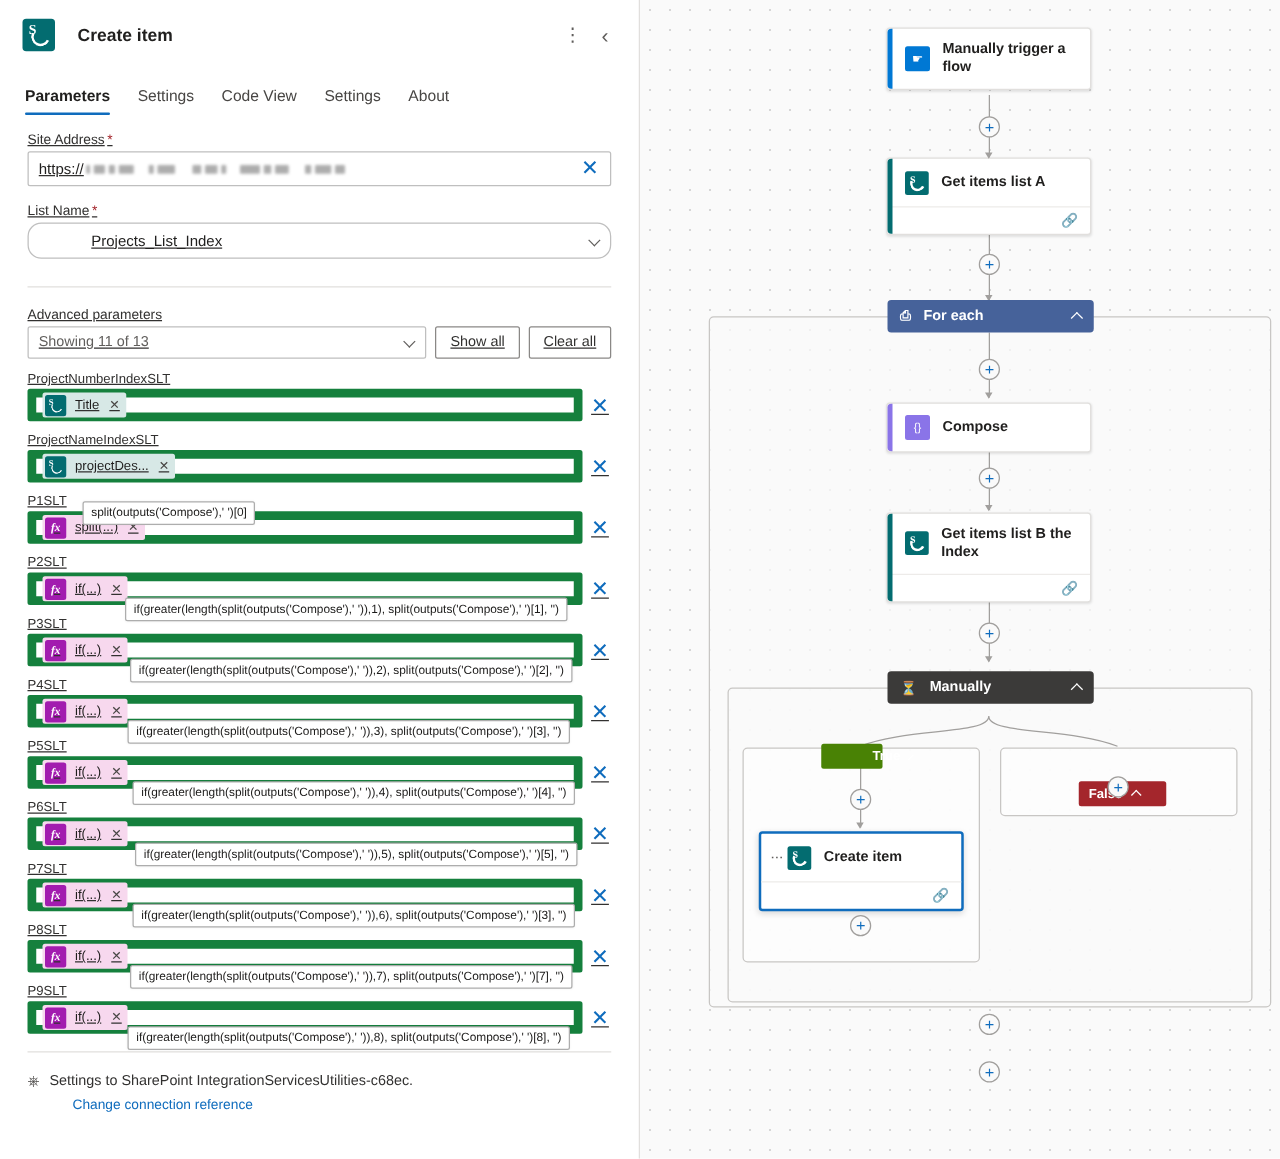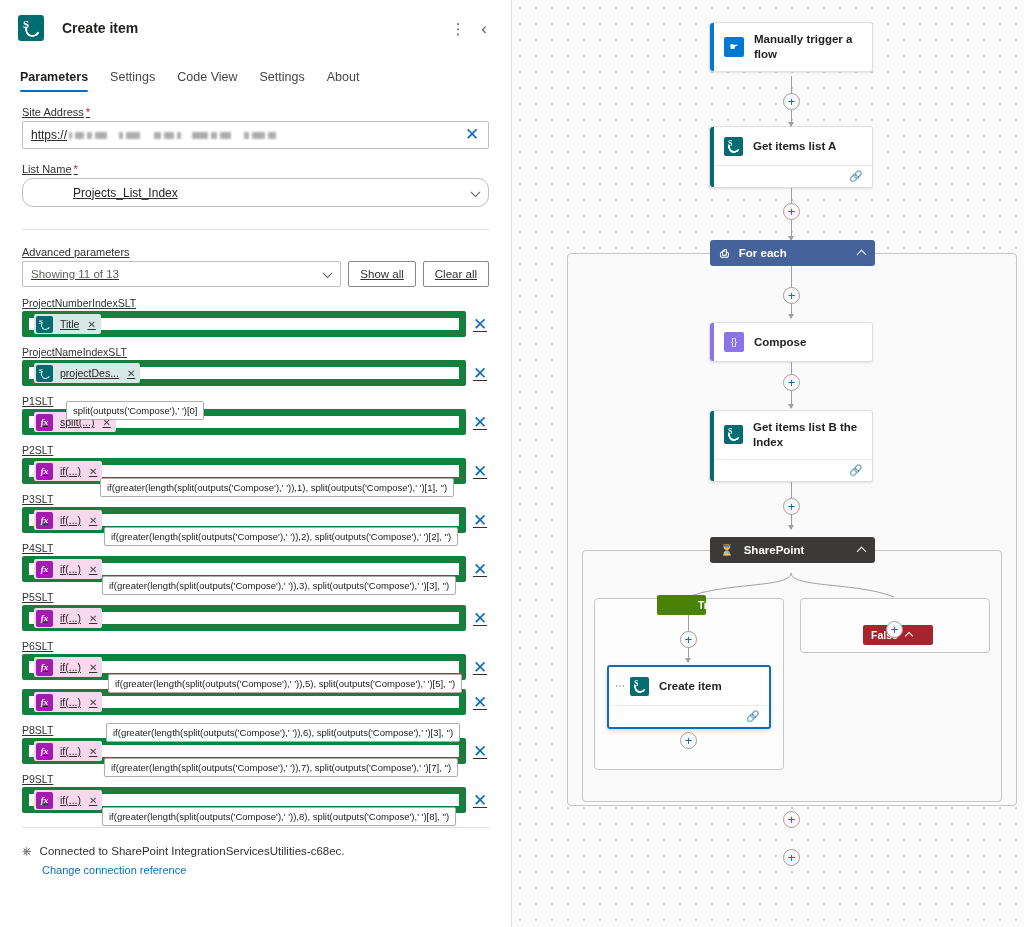--- a/index.html
+++ b/index.html
@@ -146,21 +146,21 @@
     box-shadow: 0 0 2px rgba(0,0,0,.06);
   }
 
   .conn-footer { padding: 0 22px; margin-top: 16px; }
   .conn-line {
     display: flex; align-items: center; gap: 8px;
     font-size: 11.5px; color: #323130;
   }
   .plug-icon { color: #484644; font-size: 12px; }
   .conn-link {
-    font-size: 11px; color: #0f6cbd; margin-top: 6px; margin-left: 20px;
+    font-size: 11px; color: #0f6cbd; margin-top: 6px; margin-left: 36px;
     cursor: pointer; text-decoration: none; display: inline-block;
   }
 
   
   #canvas {
     position: relative; width: 512px; height: 927px;
     background-color: #fafafa;
     background-image: radial-gradient(circle, #d6d6d6 1px, transparent 1.1px);
     background-size: 16px 16px;
     overflow: hidden;
@@ -403,36 +403,38 @@
             <div class="param-input-wrap">
               <div class="param-input">
                 <span class="chip fx">
                   <span class="fx-icon">fx</span>
                   <span>if(...)</span>
                   <span class="cx">✕</span>
                 </span>
               </div>
               <span class="clear-x">✕</span>
             </div>
+            <div class="tip" style="left: 84px; top: 34px;">if(greater(length(split(outputs('Compose'),' ')),4), split(outputs('Compose'),' ')[4], '')</div>
           </div>
           <div class="param">
             <div class="param-label">P6SLT</div>
             <div class="param-input-wrap">
               <div class="param-input">
                 <span class="chip fx">
                   <span class="fx-icon">fx</span>
                   <span>if(...)</span>
                   <span class="cx">✕</span>
                 </span>
               </div>
               <span class="clear-x">✕</span>
             </div>
             <div class="tip" style="left: 86px; top: 34px;">if(greater(length(split(outputs('Compose'),' ')),5), split(outputs('Compose'),' ')[5], '')</div>
           </div>
           <div class="param">
+            <div class="param-label">P7SLT</div>
             <div class="param-input-wrap">
               <div class="param-input">
                 <span class="chip fx">
                   <span class="fx-icon">fx</span>
                   <span>if(...)</span>
                   <span class="cx">✕</span>
                 </span>
               </div>
               <span class="clear-x">✕</span>
             </div>
@@ -468,21 +470,21 @@
           </div>
         </div>
 
     </div>
 
     <div class="divider" style="margin:14px 22px 0 22px;"></div>
 
     <div class="conn-footer">
       <div class="conn-line">
         <span class="plug-icon">⎈</span>
-        <span>Connected to SharePoint IntegrationServicesUtilities-c68ec.</span>
+        <span>Settings to SharePoint IntegrationServicesUtilities-c68ec.</span>
       </div>
       <a class="conn-link">Change connection reference</a>
     </div>
   </div>
 
   <div id="canvas">
 
     <svg class="edges">
       <path d="M279,573 C279,588 214,582 176,597" stroke="#a19f9d" stroke-width="1" fill="none"></path>
       <path d="M279,573 C279,588 344,582 382,597" stroke="#a19f9d" stroke-width="1" fill="none"></path>
@@ -491,21 +493,21 @@
     <div class="scope" style="left:55px; top:253px; width:450px; height:553px;"></div>
     <div class="scope-hdr foreach" style="left:198px; top:240px; width:165px;">
       <span style="font-size:11px;">⎙</span>
       <span>For each</span>
       <span class="caret"></span>
     </div>
 
     <div class="scope" style="left:70px; top:550px; width:420px; height:252px;"></div>
     <div class="scope-hdr condition" style="left:198px; top:537px; width:165px;">
       <span style="font-size:11px;">⏳</span>
-      <span>SharePoint</span>
+      <span>Manually</span>
       <span class="caret"></span>
     </div>
 
     <div class="scope" style="left:82px; top:598px; width:190px; height:172px; background:rgba(255,255,255,.5);"></div>
     <div class="branch-hdr t" style="left:145px; top:595px; width:44px;padding-left:41px;">
       <span>True</span>
       <span class="caret"></span>
     </div>
 
     <div class="scope" style="left:288px; top:598px; width:190px; height:55px; background:rgba(255,255,255,.5);"></div>

